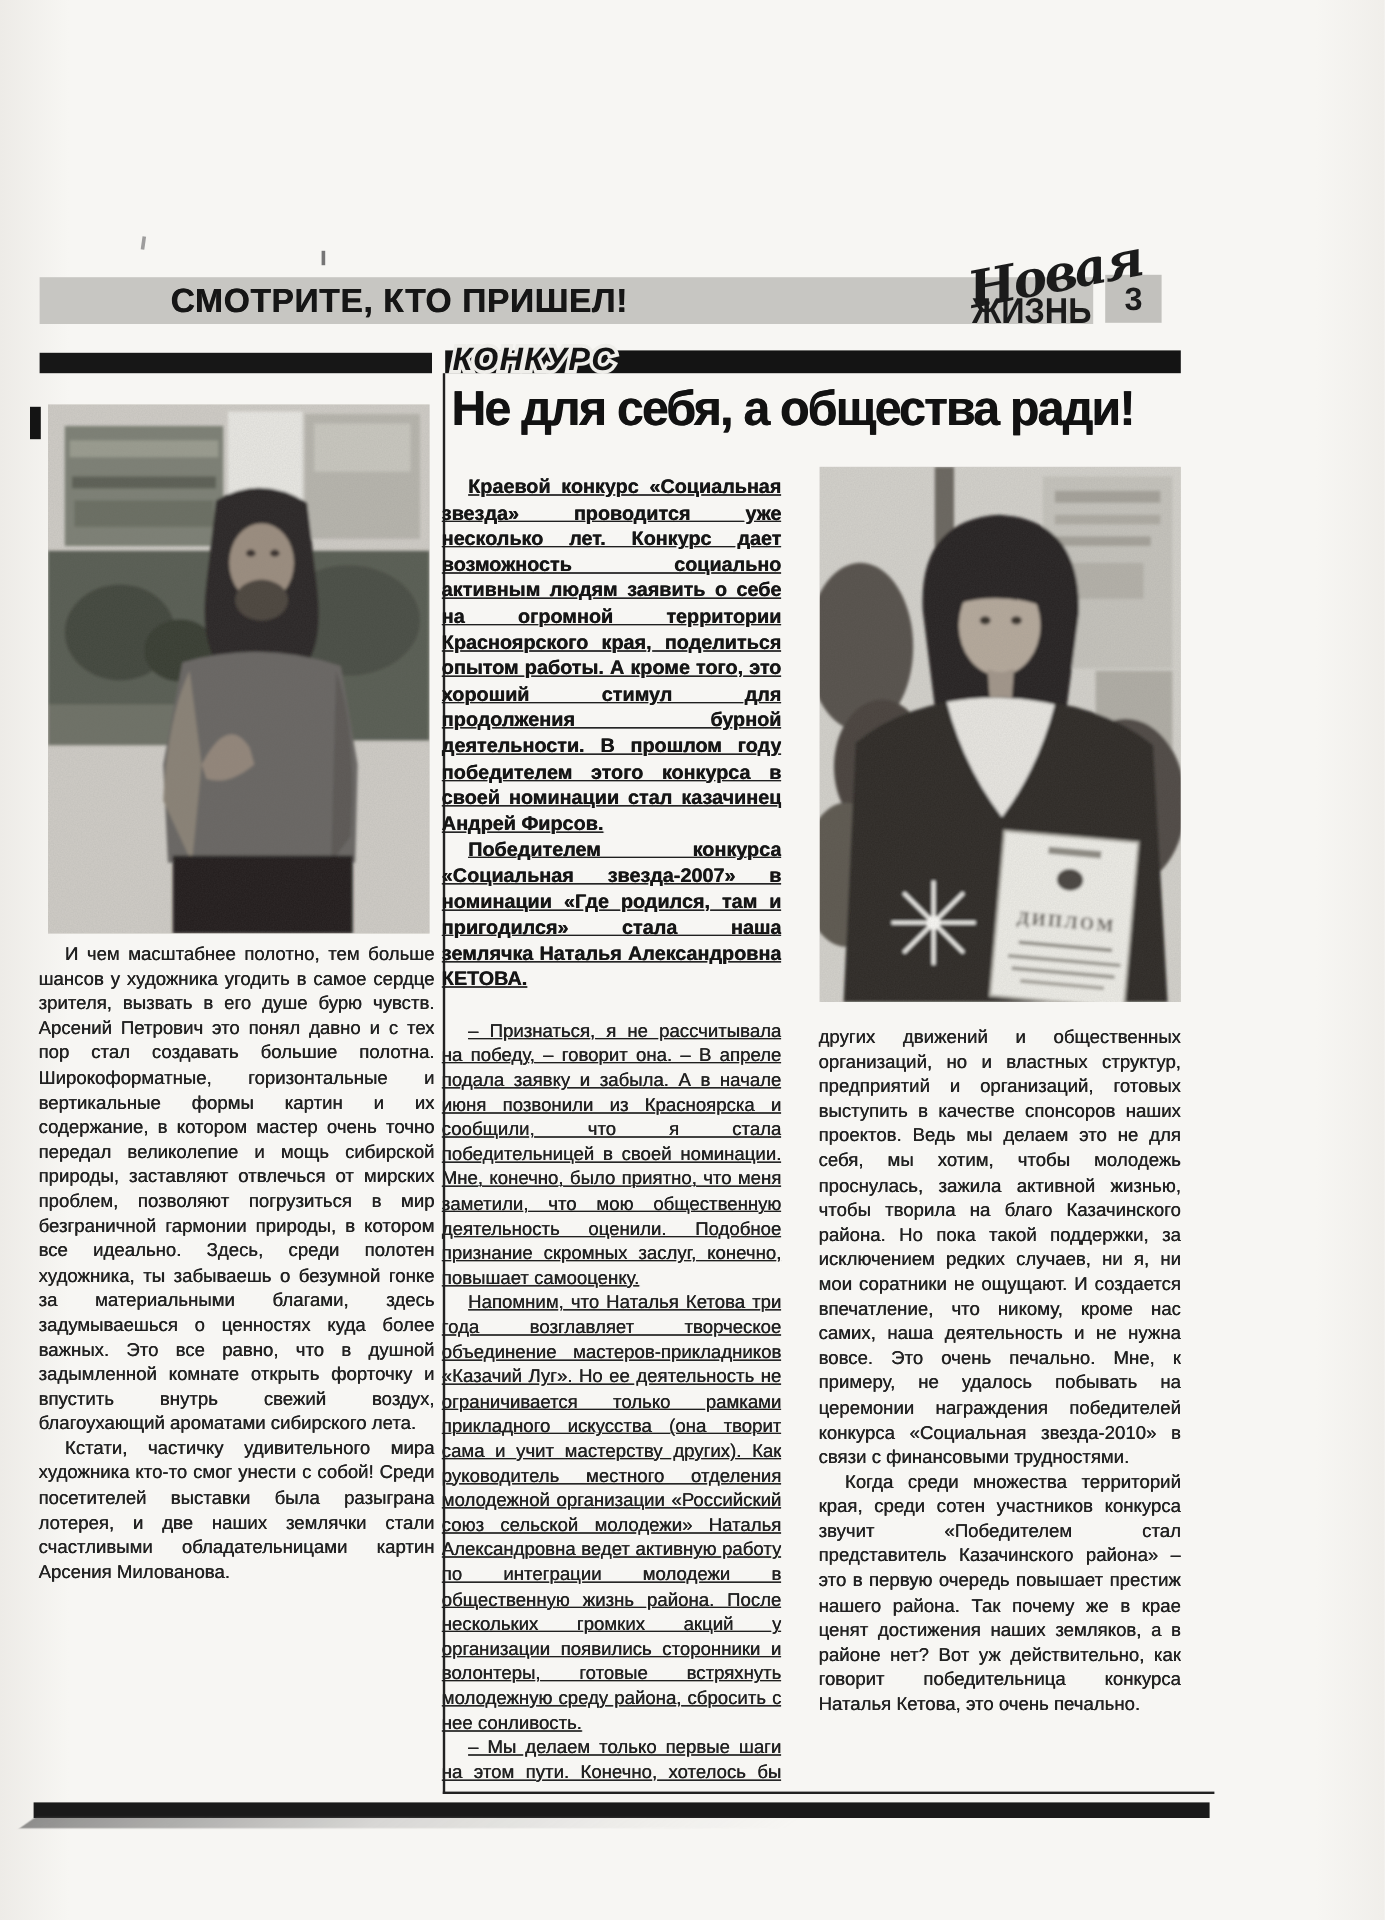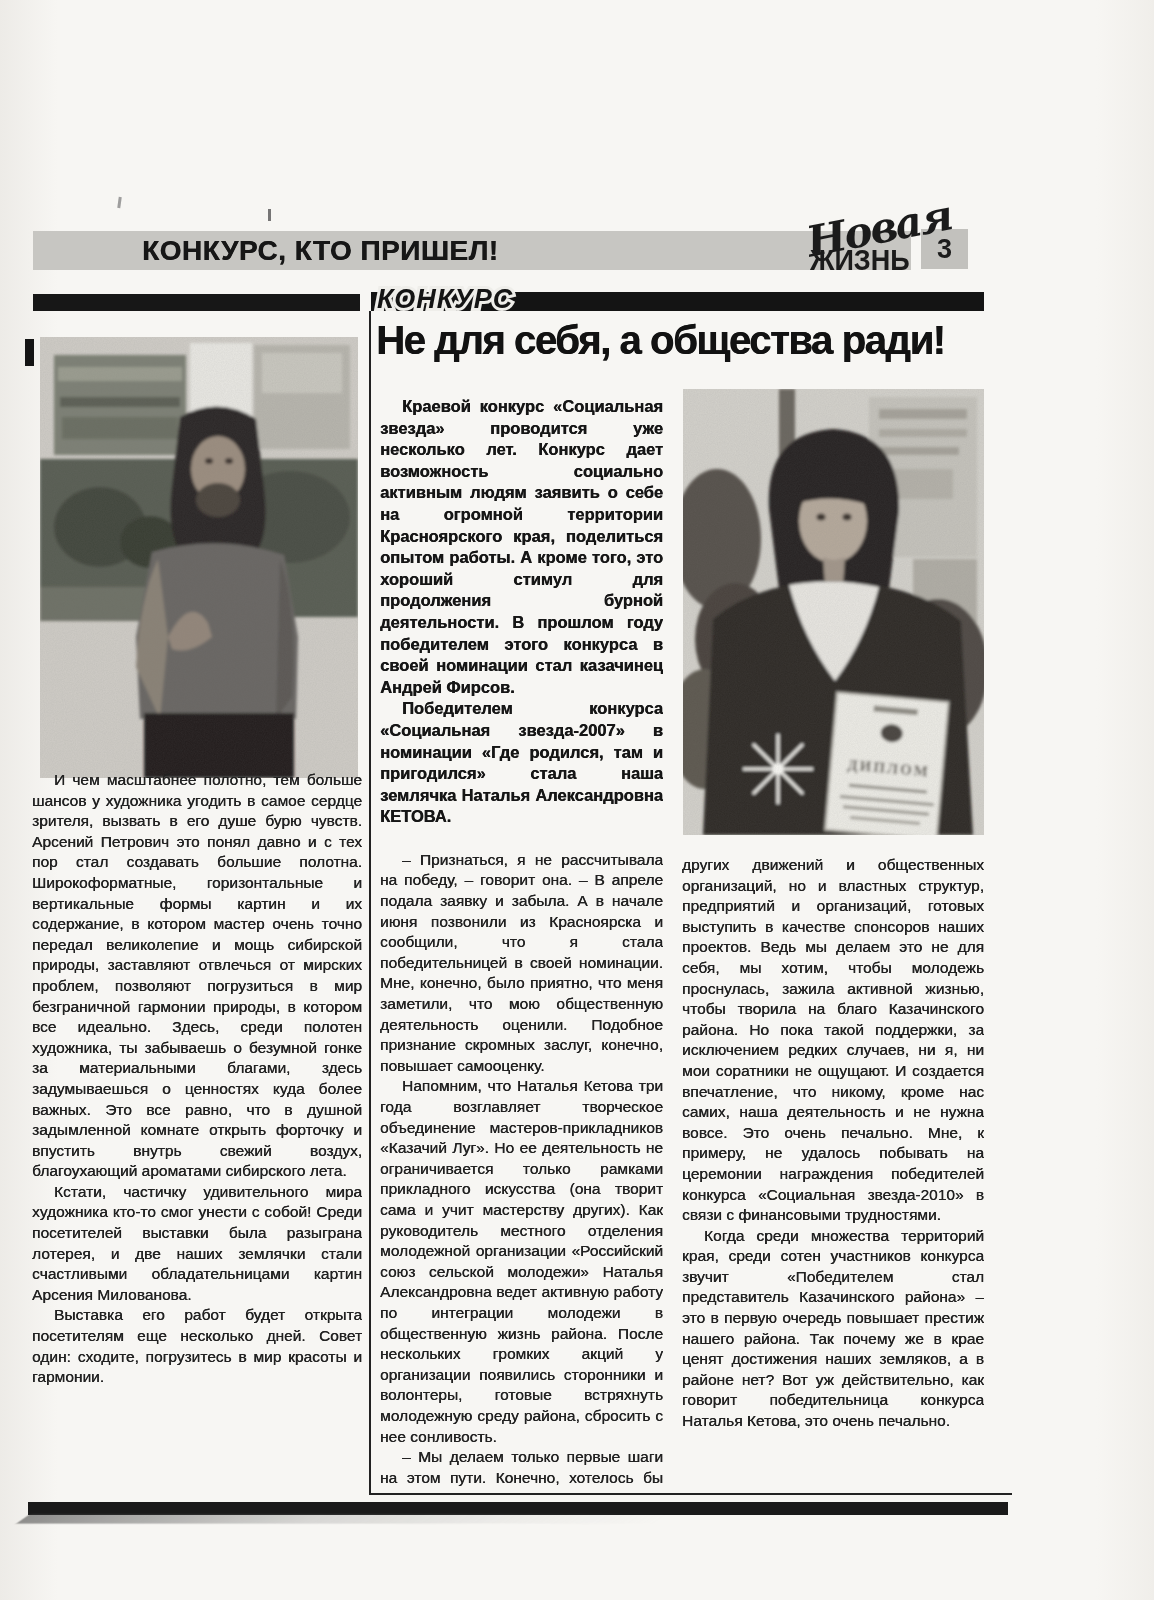--- a/index.html
+++ b/index.html
@@ -83,41 +83,41 @@
     font-size:15.5px;line-height:20.6px;text-align:justify;
     color:#222;text-shadow:.3px 0 0 #222;
   }
   .bodytext p{margin:0;text-indent:22px;}
   .bodytext p.noindent{text-indent:0;margin-top:12px;}
   .lead{
     font-size:16.5px;line-height:21.6px;font-weight:bold;color:#161616;
     text-align:justify;text-shadow:.4px 0 0 #161616;
   }
   .lead p{margin:0;text-indent:22px;}
-  .col-left{position:absolute;left:32px;top:770px;width:330px;height:688px;overflow:hidden;}
-  .col-mid{position:absolute;left:380px;top:396px;width:283px;height:1092px;overflow:hidden;}
+  .col-left{position:absolute;left:32px;top:786px;width:330px;height:688px;overflow:hidden;}
+  .col-mid{position:absolute;left:368px;top:396px;width:283px;height:1092px;overflow:hidden;text-decoration:underline;}
   .col-mid .gap{height:22px;}
   .col-right{position:absolute;left:682px;top:843px;width:302px;height:648px;overflow:hidden;}
 
   
   .photo{position:absolute;overflow:hidden;background:#d0cec9;}
   .photo-artist{left:40px;top:337px;width:318px;height:441px;}
   .photo-winner{left:683px;top:389px;width:301px;height:446px;}
   .photo svg{display:block;width:100%;height:100%;}
 </style>
 </head>
 <body>
 
 <div class="page">
 
   <div class="artifact-tick1"></div>
   <div class="artifact-tick2"></div>
 
   <div class="header-strip"></div>
-  <div class="header-title">КОНКУРС, КТО ПРИШЕЛ!</div>
+  <div class="header-title">СМОТРИТЕ, КТО ПРИШЕЛ!</div>
 
   <div class="masthead">
     <span class="masthead-script">Новая</span>
     <span class="masthead-caps">ЖИЗНЬ</span>
   </div>
   <div class="page-number-box">3</div>
 
   <div class="left-top-bar"></div>
   <div class="artifact-letter"></div>
 
@@ -159,21 +159,20 @@
         <path d="M240 222 Q258 270 252 360 L236 382 Z" fill="#5b5855"></path>
         <rect x="104" y="376" width="150" height="65" fill="#201e1d"></rect>
       </g>
       <rect x="0" y="0" width="318" height="441" fill="transparent" filter="url(#grain)"></rect>
     </svg>
   </div>
 
   <div class="col-left bodytext">
     <p>И чем масштабнее полотно, тем больше шансов у художника угодить в самое сердце зрителя, вызвать в его душе бурю чувств. Арсений Петрович это понял давно и с тех пор стал создавать большие полотна. Широкоформатные, горизонтальные и вертикальные формы картин и их содержание, в котором мастер очень точно передал великолепие и мощь сибирской природы, заставляют отвлечься от мирских проблем, позволяют погрузиться в мир безграничной гармонии природы, в котором все идеально. Здесь, среди полотен художника, ты забываешь о безумной гонке за материальными благами, здесь задумываешься о ценностях куда более важных. Это все равно, что в душной задымленной комнате открыть форточку и впустить внутрь свежий воздух, благоухающий ароматами сибирского лета.</p>
     <p>Кстати, частичку удивительного мира художника кто-то смог унести с собой! Среди посетителей выставки была разыграна лотерея, и две наших землячки стали счастливыми обладательницами картин Арсения Милованова.</p>
-    <p>Выставка его работ будет открыта посетителям еще несколько дней. Совет один: сходите, погрузитесь в мир красоты и гармонии.</p>
   </div>
 
   <div class="article-frame"></div>
   <div class="kicker-bar"></div>
   <div class="kicker">
     <span class="stroke">КОНКУРС</span>
     <span class="fill">КОНКУРС</span>
   </div>
   <div class="headline">Не для себя, а общества ради!</div>
 

